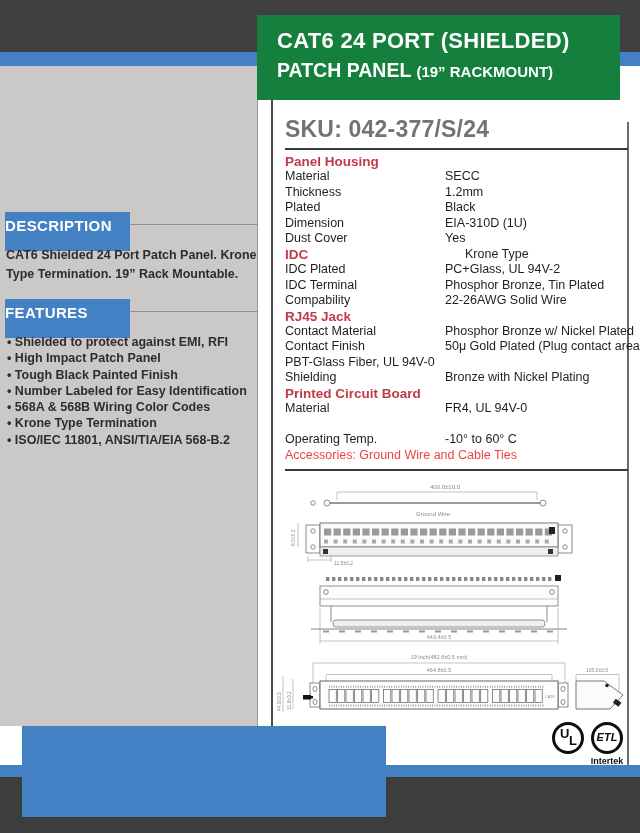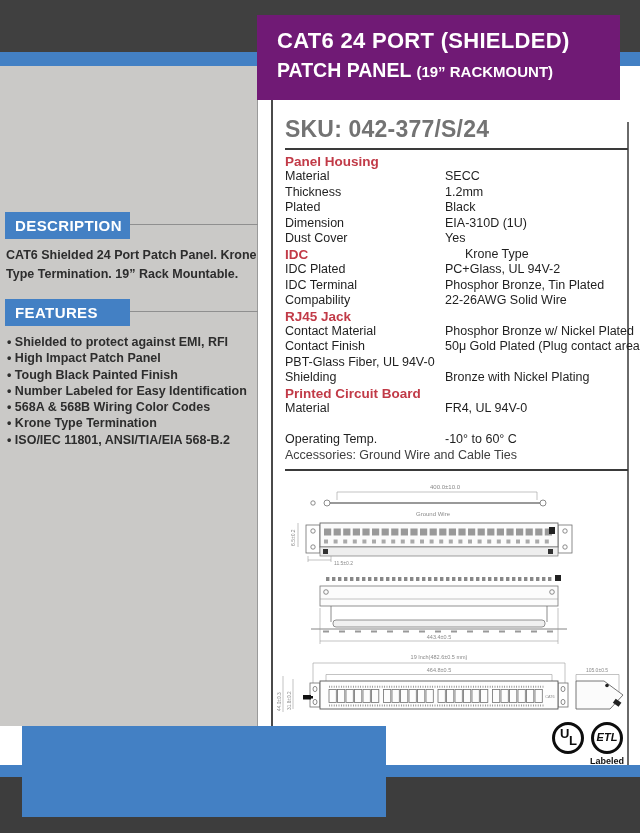--- a/index.html
+++ b/index.html
@@ -8,31 +8,31 @@
 
   
   .topbar    { position:absolute; left:0; top:0; width:640px; height:52px; background:#404040; }
   .topstrip  { position:absolute; left:0; top:52px; width:640px; height:14px; background:#4380c4; }
   .botstrip  { position:absolute; left:0; top:765px; width:640px; height:12px; background:#4380c4; }
   .botbar    { position:absolute; left:0; top:777px; width:640px; height:56px; background:#3d3d3d; }
   .botblock  { position:absolute; left:22px; top:726px; width:364px; height:91px; background:#4380c4; }
 
   
   .titlebox { position:absolute; left:257px; top:15px; width:363px; height:85px;
-              background:#701a75; color:#fff; padding:12px 0 0 20px; }
+              background:#15803d; color:#fff; padding:12px 0 0 20px; }
   .titlebox .l1 { font-size:22px; font-weight:bold; letter-spacing:.3px; line-height:28px; }
   .titlebox .l2 { font-size:19.5px; font-weight:bold; line-height:30px; }
   .titlebox .l2 .sub { font-size:15px; font-weight:bold; }
 
   
   .graypanel { position:absolute; left:0; top:66px; width:258px; height:660px;
                background:#cac9c7; border-right:1px solid #9a9a9a; }
-  .bluehead  { position:absolute; left:5px; width:125px; height:27px; background:#4380c4;
+  .bluehead  { position:absolute; left:5px; width:125px; height:39px; background:#4380c4;
                color:#fff; font-size:15px; font-weight:bold; letter-spacing:.4px;
-               line-height:27px; padding-left:10px; }
+               line-height:27px; }
   .headline  { position:absolute; height:1px; background:#8f8f8f; }
   .desc-body { position:absolute; left:6px; top:246px; width:252px; font-size:12.5px;
                font-weight:bold; color:#2d2d2d; line-height:19px; }
   .featlist  { position:absolute; left:7px; top:334px; width:250px; }
   .featlist .fi { font-size:12.5px; font-weight:bold; color:#2d2d2d; line-height:16.3px;
                   white-space:nowrap; }
   .featlist .fi::before { content:"• "; }
 
   
   .vline-l { position:absolute; left:271px; top:100px; width:2px; height:665px; background:#4a4a4a; }
@@ -43,21 +43,21 @@
   .spec-rule { position:absolute; left:285px; top:469px; width:343px; height:2px; background:#3a3a3a; }
 
   .specs { position:absolute; left:285px; top:154px; width:343px; }
   .spec-row  { display:flex; font-size:12.5px; line-height:15.45px; color:#1f1f1f; white-space:nowrap; }
   .spec-row .lab { width:160px; flex:none; }
   .spec-head { display:flex; font-size:13.5px; line-height:15.45px; font-weight:bold;
                color:#c13a47; white-space:nowrap; }
   .spec-head .lab { width:160px; flex:none; }
   .spec-head .val { font-weight:normal; font-size:12.5px; color:#1f1f1f;margin-left:20px; }
   .spec-gap  { height:15.45px; }
-  .spec-full { font-size:12.5px; line-height:15.45px; color:#404040; white-space:nowrap; }
+  .spec-full { font-size:12.5px; line-height:15.45px; color:#ef4444; white-space:nowrap; }
 
   
   .drawings { position:absolute; left:273px; top:478px; width:355px; height:287px; }
 
   
   .cert-circle { position:absolute; width:32px; height:32px; border:3px solid #0d0d0d;
                  border-radius:50%; background:#fff; }
   .cert-ul  { left:552px; top:722px; }
   .cert-etl { left:591px; top:722px; }
   .cert-ul .u { position:absolute; left:5px;  top:1px;  font-size:13px; font-weight:bold; color:#0d0d0d; }
@@ -287,19 +287,19 @@
     <rect x="341" y="222" width="7" height="5" transform="rotate(35 344 224)" fill="#222"></rect>
   </svg>
 
   <div class="cert-circle cert-ul">
     <span class="u">U</span>
     <span class="l">L</span>
   </div>
   <div class="cert-circle cert-etl">
     <span class="etl">ETL</span>
   </div>
-  <div class="intertek">Labeled</div>
+  <div class="intertek">Intertek</div>
 
   <div class="botstrip"></div>
   <div class="botbar"></div>
   <div class="botblock"></div>
 
 </div>
 
 </body></html>

